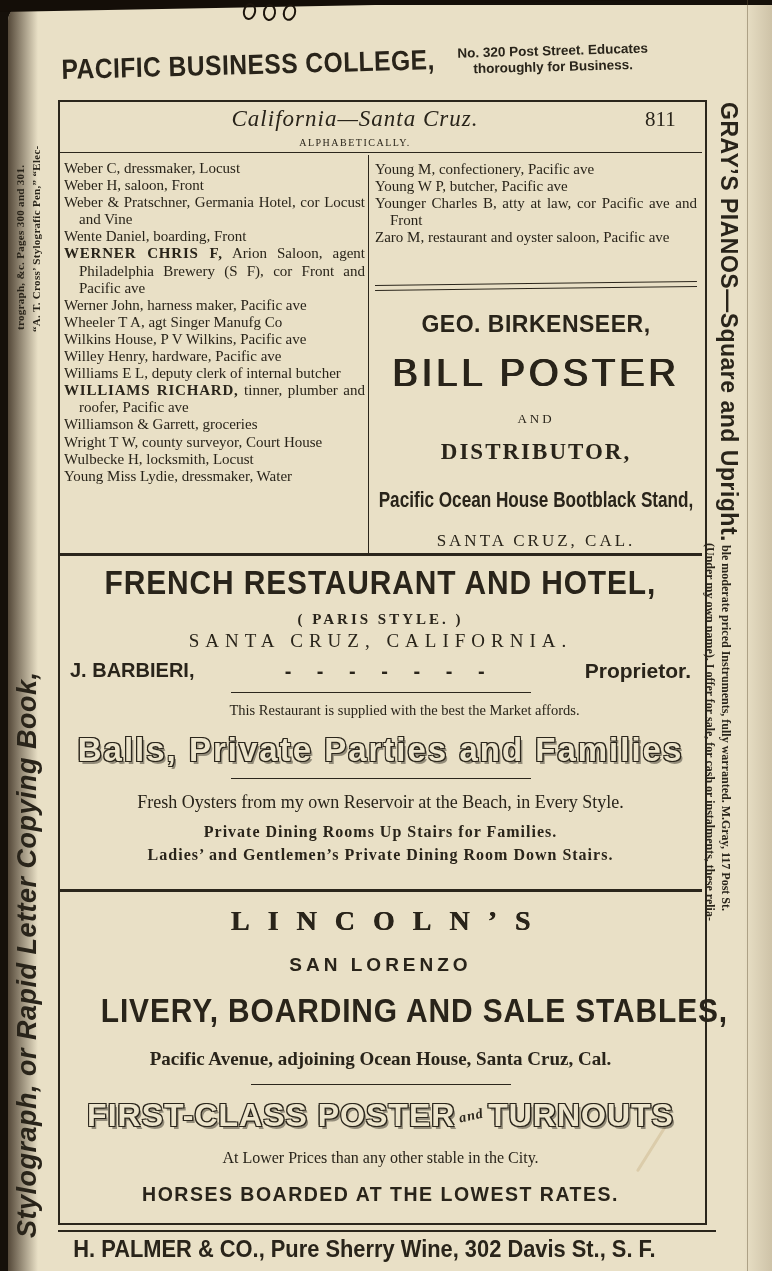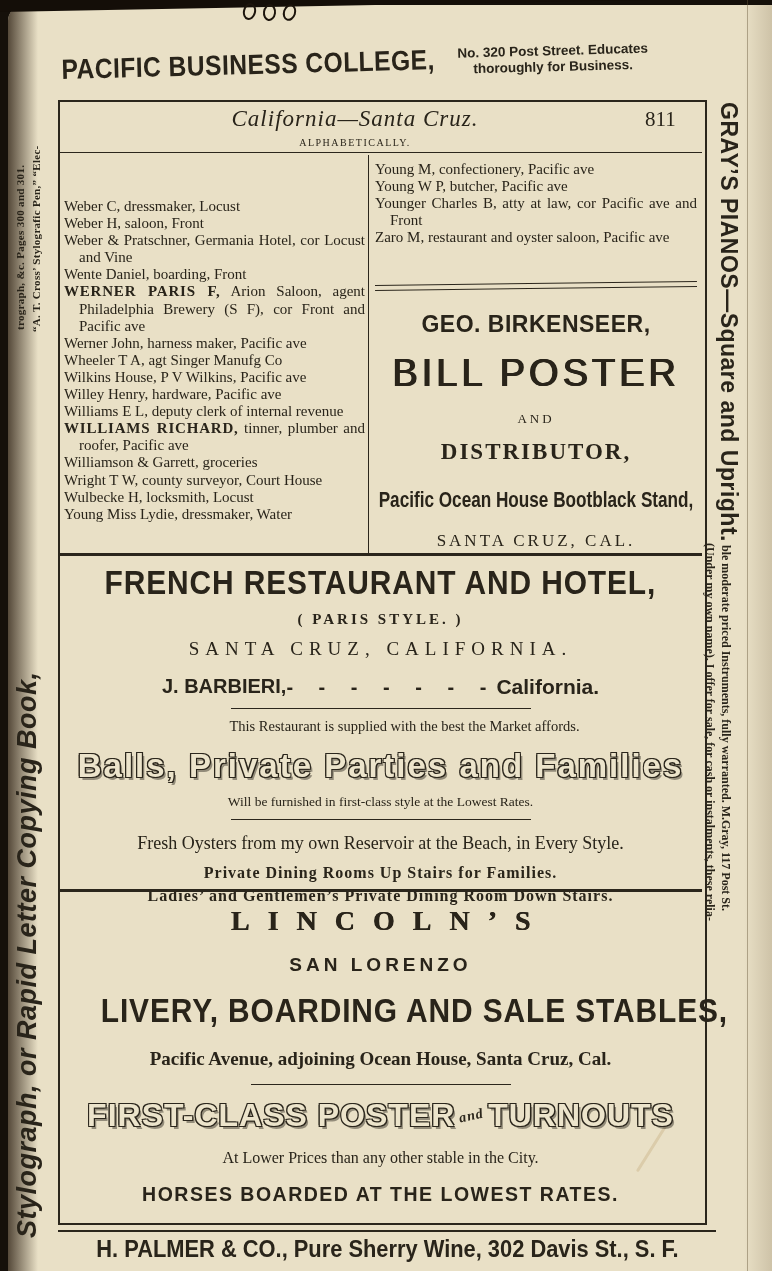--- a/index.html
+++ b/index.html
@@ -40,21 +40,21 @@
   .frame{position:absolute;left:58px;top:100px;width:645px;height:1121px;border:2px solid #2b261c;}
   .title-row{position:absolute;left:70px;top:106px;width:570px;text-align:center;
           font-style:italic;font-size:23px;letter-spacing:1px;}
   .page-num{position:absolute;left:645px;top:107px;font-size:21px;}
   .alpha{position:absolute;left:70px;top:137px;width:570px;text-align:center;font-size:10px;letter-spacing:1.5px;}
   .hrule{position:absolute;background:#2b261c;}
   .col-divider{position:absolute;left:368px;top:155px;width:1px;height:399px;background:#2b261c;}
 
   
   .col{position:absolute;font-size:15px;line-height:17.1px;text-align:justify;}
-  .col-left{left:64px;top:160px;width:301px;margin-top:38px;}
+  .col-left{left:64px;top:160px;width:301px;}
   .col-right{left:375px;top:161px;width:322px;}
   .entry{padding-left:15px;text-indent:-15px;}
   .entry-bold{font-weight:bold;letter-spacing:.8px;}
 
   .double-rule{position:absolute;left:375px;top:283px;width:322px;height:4px;
           border-top:1.5px solid #2b261c;border-bottom:1px solid #2b261c;transform:rotate(-.7deg);}
 
   
   .ad-birk{position:absolute;left:374px;top:303px;width:324px;text-align:center;}
   .birk-name{font-family:"Liberation Sans",sans-serif;font-weight:bold;font-size:23px;letter-spacing:.5px;margin-top:8px;}
@@ -64,22 +64,22 @@
   .birk-dist{font-weight:bold;font-size:23px;letter-spacing:2px;margin-top:12px;}
   .birk-stand{font-family:"Liberation Sans",sans-serif;font-weight:bold;font-size:22px;margin-top:22px;
           display:block;width:420px;position:relative;left:-48px;transform:scaleX(.78);}
   .birk-city{font-size:17px;letter-spacing:3px;margin-top:18px;}
 
   
   .sec{position:absolute;left:58px;width:645px;text-align:center;}
   .squeeze{display:inline-block;transform:scaleX(.88);transform-origin:center;white-space:nowrap;}
   .fr-title{font-family:"Liberation Sans",sans-serif;font-weight:bold;font-size:34px;letter-spacing:1px;}
   .fr-paris{font-weight:bold;font-size:15px;letter-spacing:3px;margin-top:9px;}
-  .fr-sc{font-size:19px;letter-spacing:6px;margin-top:10px;}
-  .fr-prop-row{display:flex;justify-content:center;align-items:center;padding:0 12px;margin-top:14px;
+  .fr-sc{font-size:19px;letter-spacing:6px;margin-top:2px;}
+  .fr-prop-row{display:flex;justify-content:space-between;align-items:center;padding:0 12px;margin-top:6px;
           font-family:"Liberation Sans",sans-serif;font-weight:bold;font-size:20px;}
   .fr-dashes{font-size:20px;letter-spacing:10px;padding-top:2px;}
   .short-hr{border:none;border-top:1.3px solid #2b261c;width:300px;margin:9px auto 0 auto;}
   .fr-supplied{font-size:14.5px;margin-top:9px;padding-left:48px;}
   .outline-text{font-family:"Liberation Sans",sans-serif;font-weight:bold;color:#ece4cb;
           text-shadow:-1.2px -1.2px 0 #2b261c,1.2px -1.2px 0 #2b261c,-1.2px 1.2px 0 #2b261c,
                       1.2px 1.2px 0 #2b261c,2.5px 2.5px 0 rgba(43,38,28,.45);}
   .fr-balls{font-size:33px;letter-spacing:2px;margin-top:12px;}
   .fr-furnished{font-size:13.5px;margin-top:9px;}
   .fr-oysters{font-size:18px;margin-top:13px;}
@@ -92,21 +92,21 @@
   .lin-sl{font-family:"Liberation Sans",sans-serif;font-weight:bold;font-size:19px;letter-spacing:4px;margin-top:17px;}
   .lin-livery{font-family:"Liberation Sans",sans-serif;font-weight:bold;font-size:34px;letter-spacing:1px;margin-top:15px;}
   .lin-addr{font-weight:bold;font-size:19px;margin-top:18px;}
   .lin-first{font-size:32px;letter-spacing:1px;margin-top:12px;}
   .lin-and{display:inline-block;font-family:"Liberation Serif",serif;font-style:italic;font-weight:bold;
           font-size:14px;color:#2b261c;text-shadow:none;transform:rotate(-12deg);margin:0 4px;vertical-align:6px;}
   .lin-lower{font-size:16px;margin-top:15px;}
   .lin-horses{font-family:"Liberation Sans",sans-serif;font-weight:bold;font-size:19.5px;letter-spacing:1.5px;margin-top:16px;}
 
   
-  .footer{position:absolute;left:58px;top:1236px;width:658px;text-align:center;
+  .footer{position:absolute;left:58px;top:1236px;width:658px;text-align:left;
           font-family:"Liberation Sans",sans-serif;font-weight:bold;font-size:23px;}
 </style>
 </head>
 <body>
 
 <div class="page">
   <div class="paper"></div>
   <div class="top-edge"></div>
   <div class="crease"></div>
   <div class="ink-blot" style="left:243px;top:3px;width:9px;height:13px;transform:rotate(14deg);"></div>
@@ -136,26 +136,26 @@
   <div class="page-num">811</div>
   <div class="alpha">ALPHABETICALLY.</div>
   <div class="hrule" style="left:59px;top:152px;width:643px;height:1.3px;"></div>
 
   <div class="col-divider"></div>
   <div class="col col-left">
       <div class="entry">Weber C, dressmaker, Locust</div>
       <div class="entry">Weber H, saloon, Front</div>
       <div class="entry">Weber &amp; Pratschner, Germania Hotel, cor Locust and Vine</div>
       <div class="entry">Wente Daniel, boarding, Front</div>
-      <div class="entry"><span class="entry-bold">WERNER PARIS F,</span> Arion Saloon, agent Philadelphia Brewery (S F), cor Front and Pacific ave</div>
+      <div class="entry"><span class="entry-bold">WERNER CHRIS F,</span> Arion Saloon, agent Philadelphia Brewery (S F), cor Front and Pacific ave</div>
       <div class="entry">Werner John, harness maker, Pacific ave</div>
       <div class="entry">Wheeler T A, agt Singer Manufg Co</div>
       <div class="entry">Wilkins House, P V Wilkins, Pacific ave</div>
       <div class="entry">Willey Henry, hardware, Pacific ave</div>
-      <div class="entry">Williams E L, deputy clerk of internal revenue</div>
+      <div class="entry">Williams E L, deputy clerk of internal butcher</div>
       <div class="entry"><span class="entry-bold">WILLIAMS RICHARD,</span> tinner, plumber and roofer, Pacific ave</div>
       <div class="entry">Williamson &amp; Garrett, groceries</div>
       <div class="entry">Wright T W, county surveyor, Court House</div>
       <div class="entry">Wulbecke H, locksmith, Locust</div>
       <div class="entry">Young Miss Lydie, dressmaker, Water</div>
     </div>
   <div class="col col-right">
       <div class="entry">Young M, confectionery, Pacific ave</div>
       <div class="entry">Young W P, butcher, Pacific ave</div>
       <div class="entry">Younger Charles B, atty at law, cor Pacific ave and Front</div>
@@ -174,26 +174,25 @@
 
   <div class="hrule" style="left:59px;top:553px;width:643px;height:2.5px;"></div>
 
   <div class="sec" style="top:563px;">
     <div><span class="squeeze fr-title">FRENCH RESTAURANT AND HOTEL,</span></div>
     <div class="fr-paris">( PARIS STYLE. )</div>
     <div class="fr-sc">SANTA CRUZ, CALIFORNIA.</div>
     <div class="fr-prop-row">
       <span>J. BARBIERI,</span>
       <span class="fr-dashes">-   -   -   -   -   -   -</span>
-      <span style="font-size:21px;">California.</span>
+      <span style="font-size:21px;">Proprietor.</span>
     </div>
     <hr class="short-hr">
     <div class="fr-supplied">This Restaurant is supplied with the best the Market affords.</div>
     <div class="outline-text fr-balls">Balls, Private Parties and Families</div>
-    <div class="fr-furnished">Will be furnished in first-class style at the Lowest Rates.</div>
     <hr class="short-hr">
     <div class="fr-oysters">Fresh Oysters from my own Reservoir at the Beach, in Every Style.</div>
     <div class="fr-dining1">Private Dining Rooms Up Stairs for Families.</div>
     <div class="fr-dining2">Ladies’ and Gentlemen’s Private Dining Room Down Stairs.</div>
   </div>
 
   <div class="hrule" style="left:59px;top:889px;width:643px;height:2.5px;"></div>
 
   <div class="sec" style="top:905px;">
     <div class="lin-name">LINCOLN’S</div>

